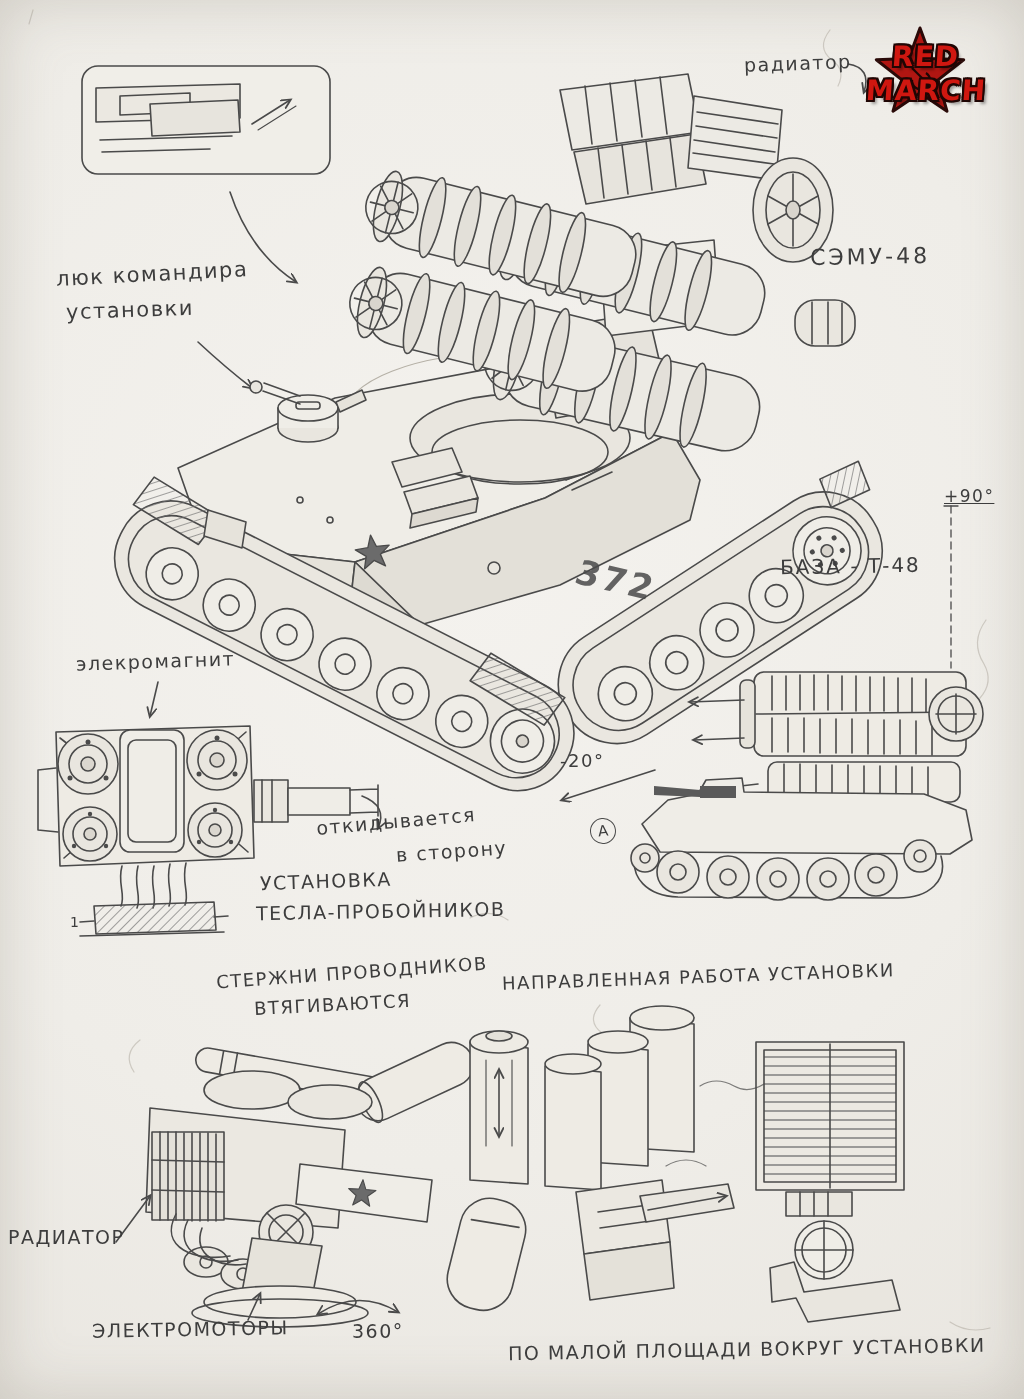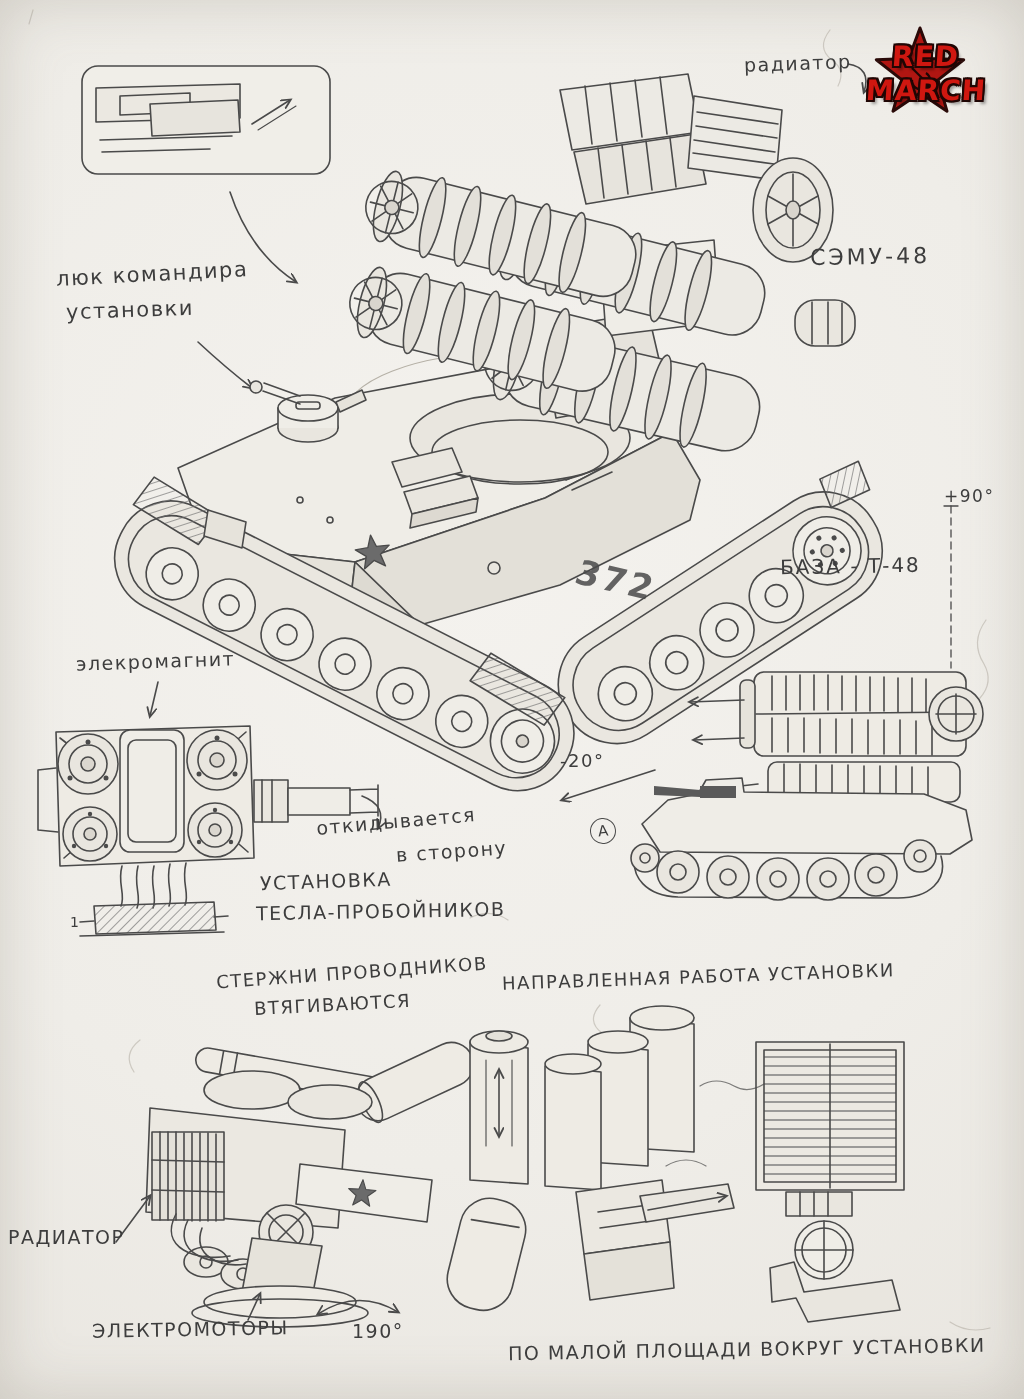--- a/index.html
+++ b/index.html
@@ -432,21 +432,21 @@
     <div class="word w2">MARCH</div>
   </div>
 
   <div class="lbl" style="left:744px; top:52px; font-size:19px; transform:rotate(-2deg);">радиатор</div>
 
   <div class="lbl" style="left:56px; top:262px; font-size:21px; transform:rotate(-3deg);">люк командира</div>
   <div class="lbl" style="left:66px; top:298px; font-size:21px; transform:rotate(-2deg);">установки</div>
 
   <div class="lbl" style="left:810px; top:244px; font-size:22px; letter-spacing:3px; transform:rotate(-1deg);">СЭМУ-48</div>
 
-  <div class="lbl" style="left:944px; top:486px; font-size:17px;">+90°</div>
+  <div class="lbl" style="left:944px; top:486px; font-size:17px;text-decoration:underline;">+90°</div>
 
   <div class="lbl" style="left:780px; top:554px; font-size:20px; letter-spacing:2px; transform:rotate(-1deg);">БАЗА - Т-48</div>
 
   <div class="lbl" style="left:76px; top:650px; font-size:19px; transform:rotate(-2deg);">элекромагнит</div>
 
   <div class="lbl" style="left:316px; top:810px; font-size:19px; transform:rotate(-5deg);">откидывается</div>
   <div class="lbl" style="left:396px; top:840px; font-size:19px; transform:rotate(-4deg);">в сторону</div>
 
   <div class="lbl" style="left:260px; top:870px; font-size:19px; transform:rotate(-2deg);">УСТАНОВКА</div>
   <div class="lbl" style="left:256px; top:900px; font-size:19px; transform:rotate(-1deg);">ТЕСЛА-ПРОБОЙНИКОВ</div>
@@ -457,21 +457,21 @@
 
   <div class="lbl" style="left:216px; top:962px; font-size:18px; transform:rotate(-4deg);">СТЕРЖНИ ПРОВОДНИКОВ</div>
   <div class="lbl" style="left:254px; top:994px; font-size:18px; transform:rotate(-3deg);">ВТЯГИВАЮТСЯ</div>
 
   <div class="lbl" style="left:502px; top:966px; font-size:18px; transform:rotate(-2deg);">НАПРАВЛЕННАЯ РАБОТА УСТАНОВКИ</div>
 
   <div class="lbl" style="left:8px; top:1226px; font-size:19px;">РАДИАТОР</div>
 
   <div class="lbl" style="left:92px; top:1318px; font-size:19px; transform:rotate(-1deg);">ЭЛЕКТРОМОТОРЫ</div>
 
-  <div class="lbl" style="left:352px; top:1320px; font-size:19px;">190°</div>
+  <div class="lbl" style="left:352px; top:1320px; font-size:19px;">360°</div>
 
   <div class="lbl" style="left:508px; top:1338px; font-size:19px; transform:rotate(-1deg);">ПО МАЛОЙ ПЛОЩАДИ ВОКРУГ УСТАНОВКИ</div>
 
   <div class="hull-num" style="left:576px; top:560px; font-size:34px;">372</div>
 
   <div class="lbl" style="left:70px; top:914px; font-size:14px;">1</div>
 
 </div>
 
 </body></html>

